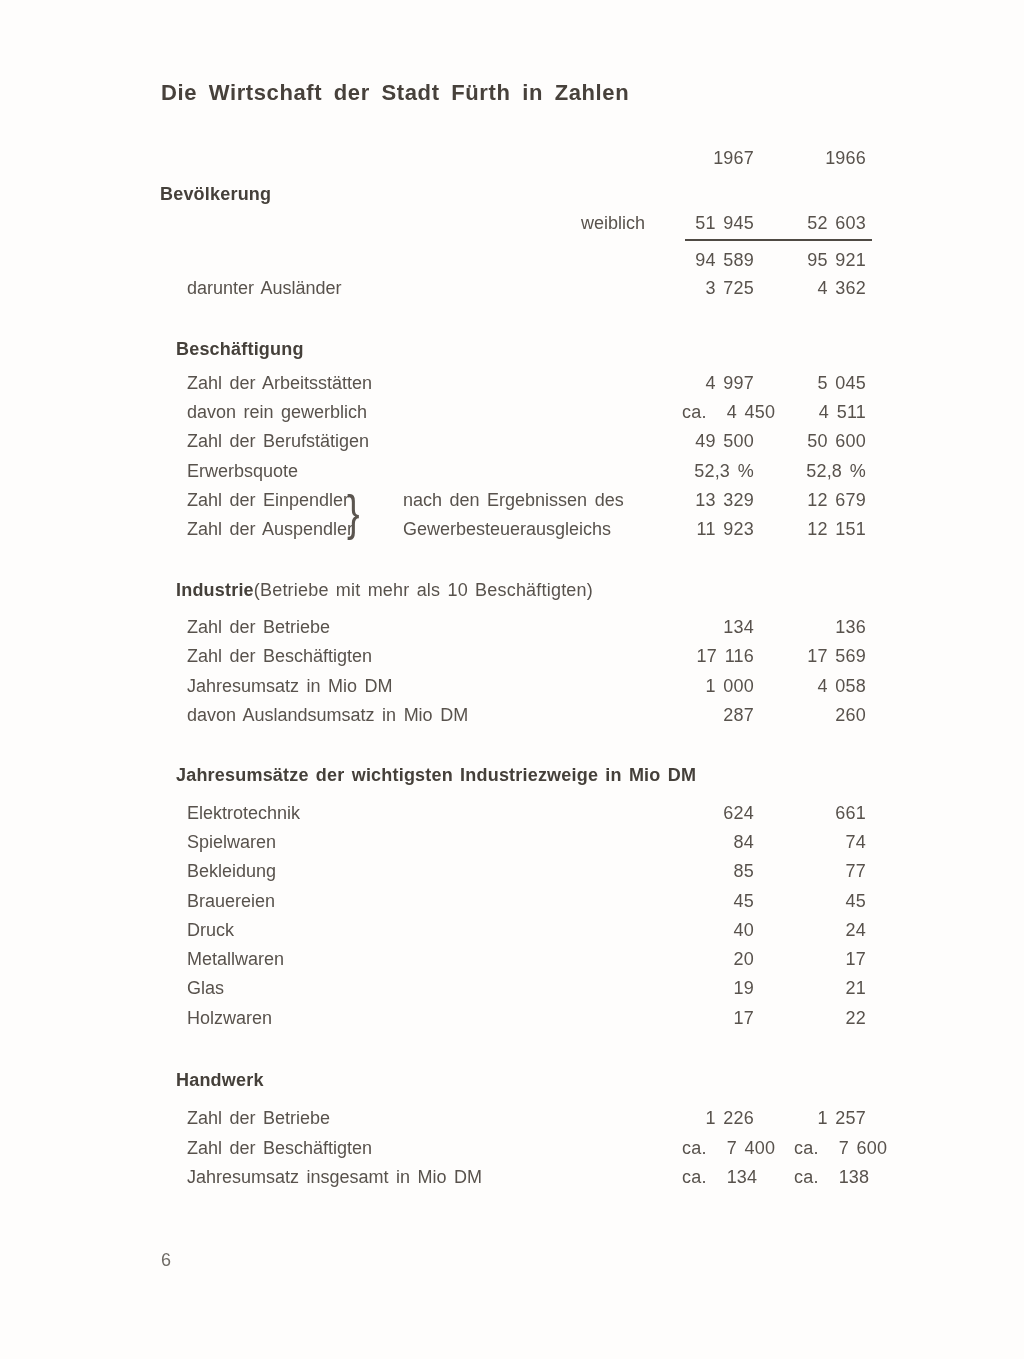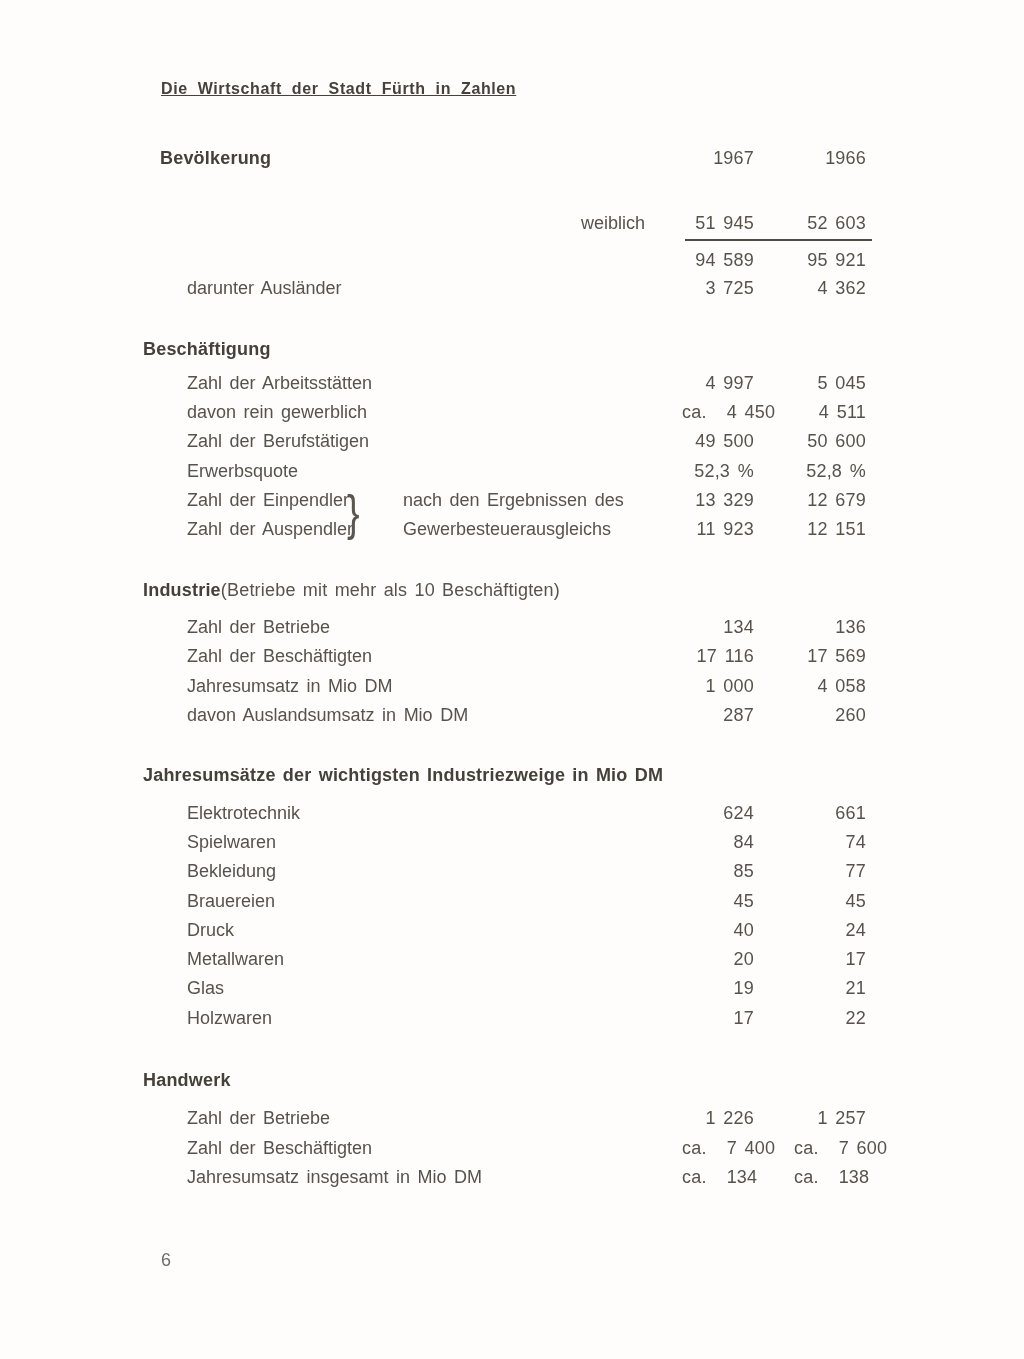--- a/index.html
+++ b/index.html
@@ -7,37 +7,37 @@
     width:1024px; height:1359px; position:relative;
     background:#ffffff;
     font-family:"Liberation Sans", sans-serif;
   }
   .page {
     position:absolute; left:0; top:0; width:1024px; height:1359px;
     background:#fefdfc; color:#58524c; overflow:hidden;
   }
   .title {
     position:absolute; left:161px; top:80px;
-    font-size:16px; font-weight:bold; color:#47413b;
-    letter-spacing:0.6px; word-spacing:5px; white-space:nowrap;text-decoration:underline;
+    font-size:22px; font-weight:bold; color:#47413b;
+    letter-spacing:0.6px; word-spacing:5px; white-space:nowrap;
   }
   .heading {
-    position:absolute; left:143px;
+    position:absolute; left:176px;
     font-size:18px; font-weight:bold; color:#45403a;
     letter-spacing:0.2px; word-spacing:2px; white-space:nowrap;
     line-height:22px;
   }
   .heading .rest { font-weight:normal; color:#58524c; }
   .row {
     position:absolute; left:160px; width:706px; height:22px;
     display:grid; grid-template-columns:522px 72px 40px 72px;
     font-size:18px; line-height:22px; word-spacing:2.5px; white-space:nowrap;
   }
   .lbl { grid-column:1; padding-left:27px; display:flex; justify-content:space-between; position:relative; }
-  .lbl.noindent { padding-left:0; }
+  .lbl.noindent { padding-left:0;margin-top:36px; }
   .sub { margin-right:37px; }
   .note { position:absolute; left:243px; top:0; }
   .cell { display:flex; justify-content:flex-end; letter-spacing:0.2px; }
   .cell.pfx { justify-content:space-between;gap:20px; }
   .c1 { grid-column:2; }
   .c2 { grid-column:4; }
   .heading-inline { font-weight:bold; font-size:18px; color:#45403a; letter-spacing:0.2px; }
   .sum-rule {
     position:absolute; left:685px; top:239px; width:187px; height:2px;
     background:#4f4a44;

